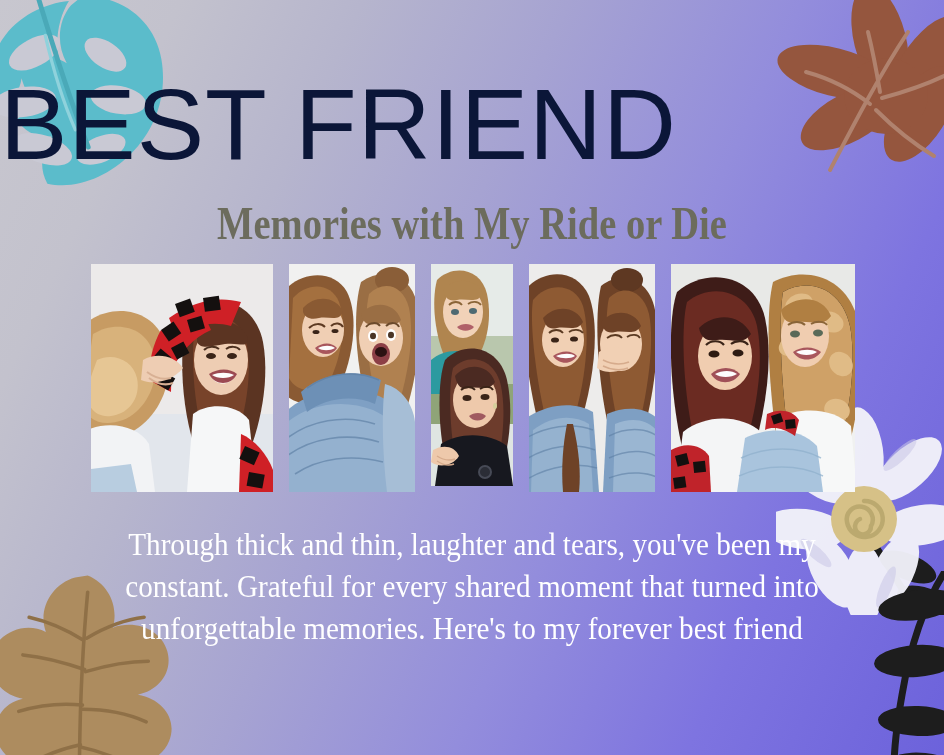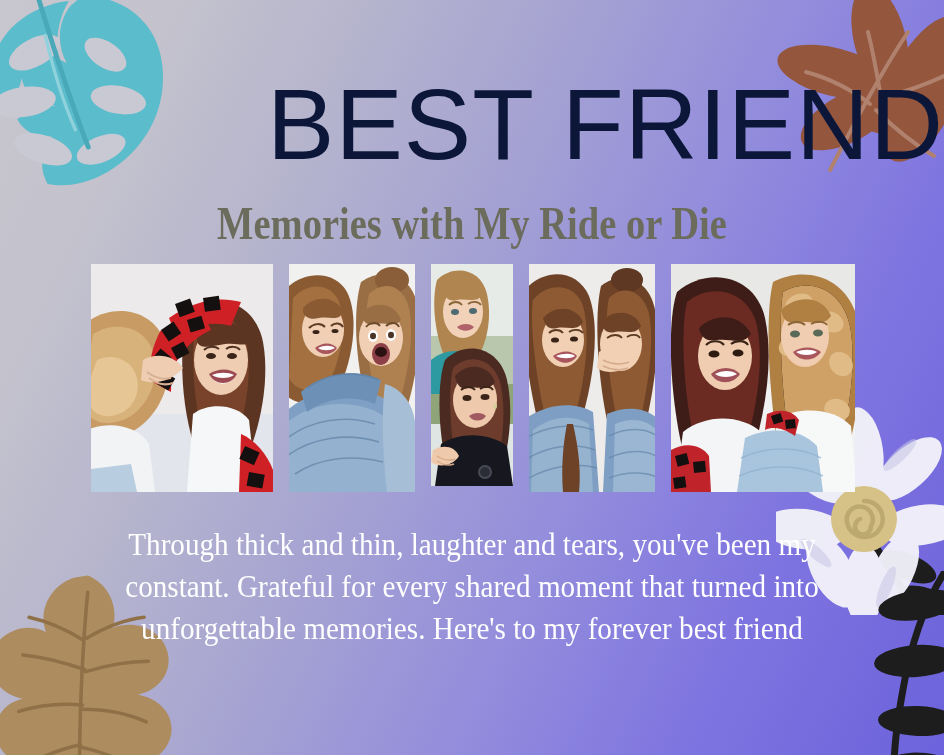--- a/index.html
+++ b/index.html
@@ -24,21 +24,21 @@
   .deco{position:absolute;pointer-events:none;}
   #leaf-teal{left:-30px;top:-12px;width:215px;height:215px;}
   #leaf-brown{right:-18px;top:-8px;width:200px;height:200px;}
   #leaf-tan{left:-24px;bottom:-40px;width:215px;height:230px;}
   #flower-white{right:-12px;bottom:140px;width:180px;height:220px;}
   #leaf-black{right:-8px;bottom:-16px;width:120px;height:200px;}
 
   
   #title{
     position:absolute;left:0;right:0;top:74px;
-    text-align:right;
+    text-align:left;
     font-family:"Liberation Sans",sans-serif;
     font-size:101px;line-height:1;
     letter-spacing:1px;
     font-weight:400;
     color:#0b1638;
     white-space:nowrap;
   }
   #subtitle{
     position:absolute;left:0;right:0;top:200px;
     text-align:center;

